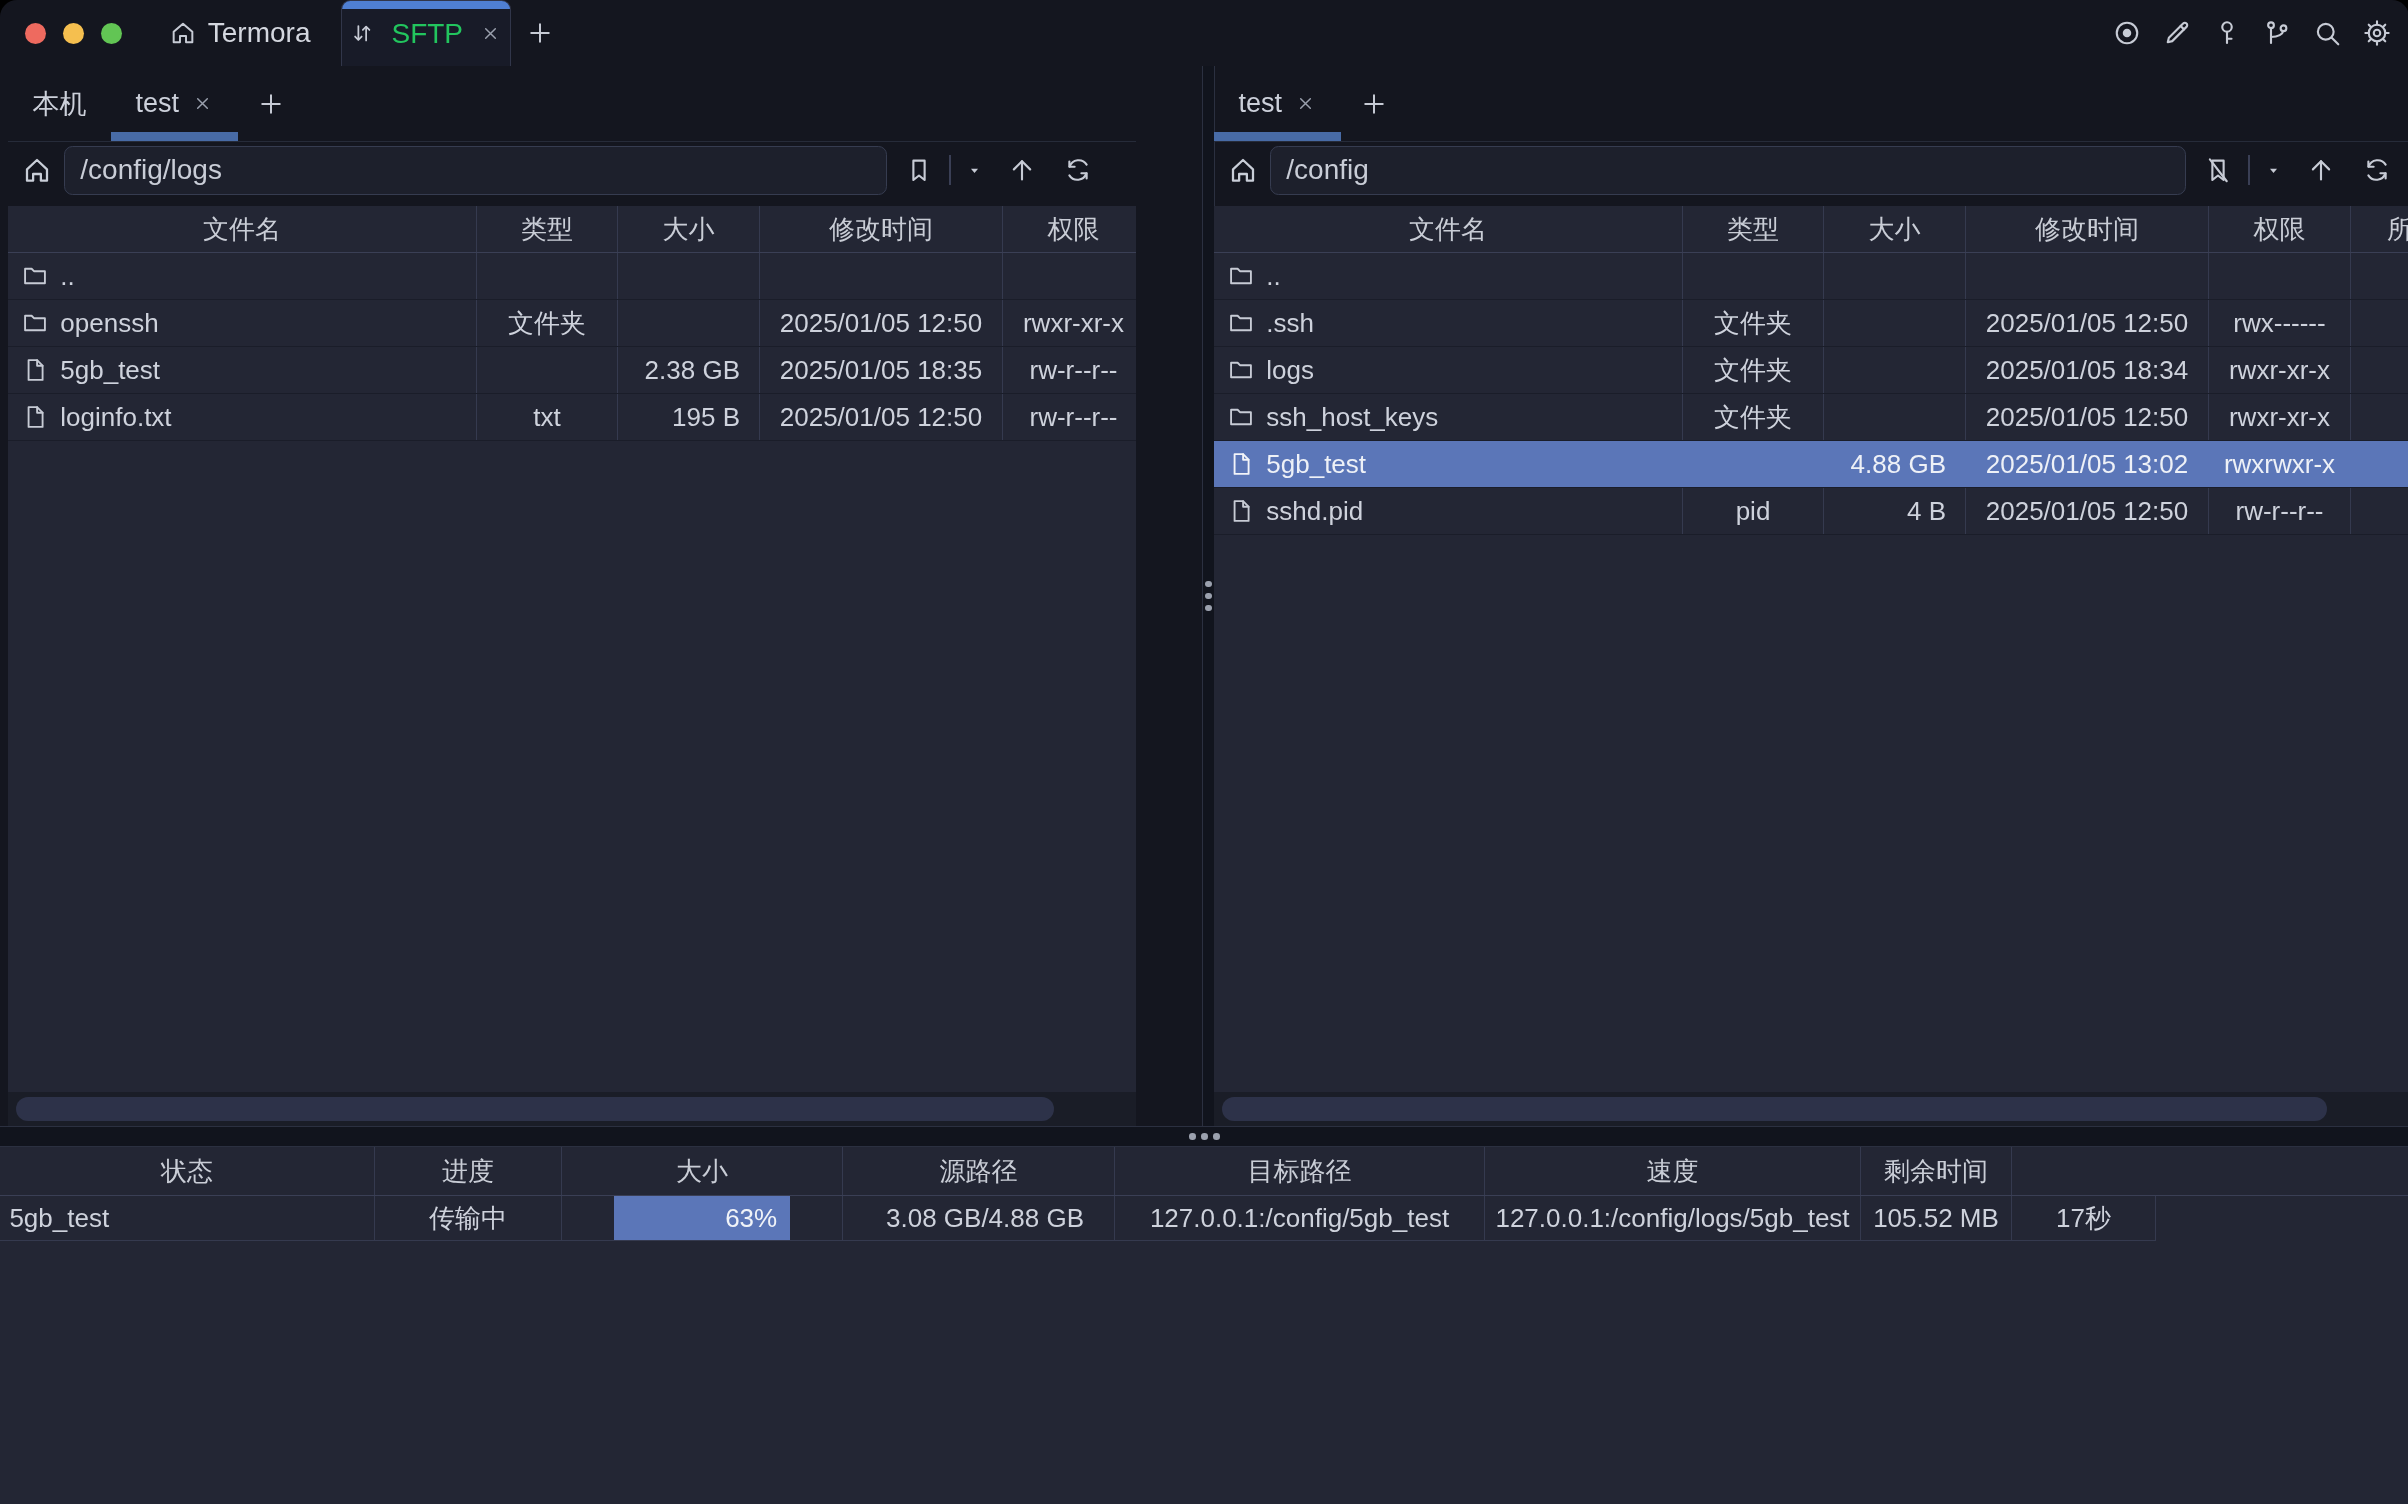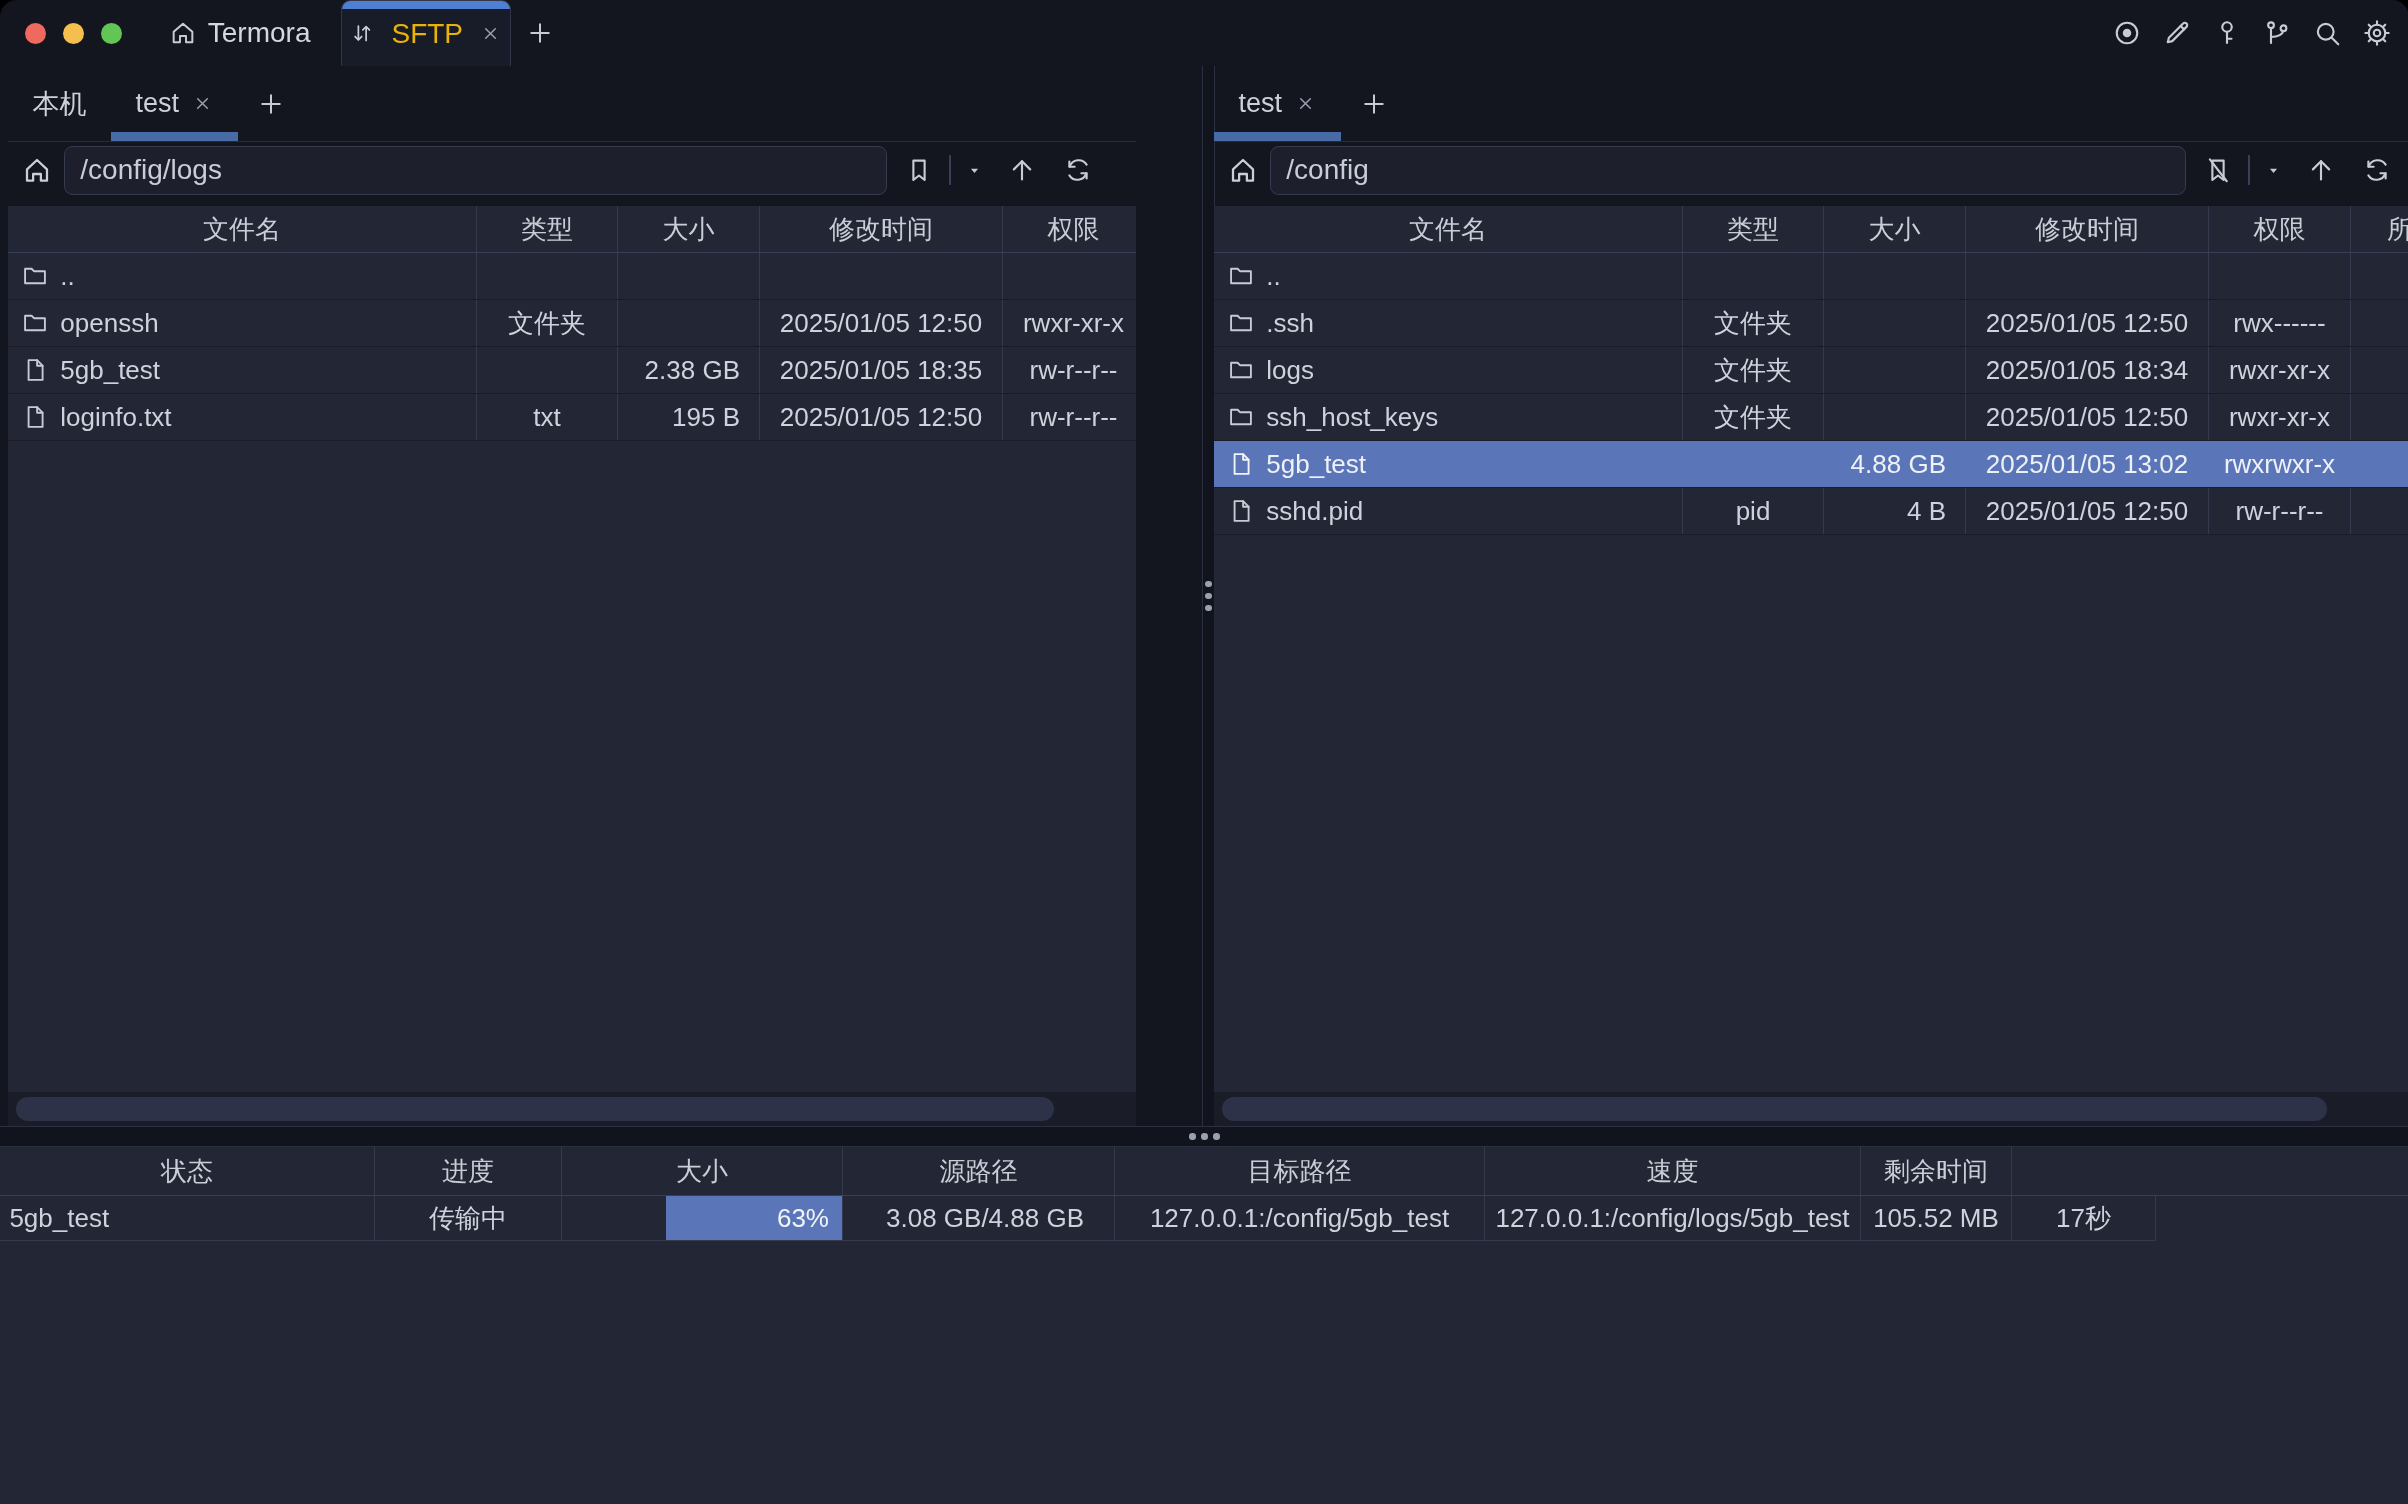--- a/index.html
+++ b/index.html
@@ -14,21 +14,21 @@
     --text:#ced2dc; --text-dim:#9aa0ae;
   }
   .window{position:absolute;inset:0;background:var(--bg-chrome);border-radius:17px 17px 0 0;overflow:hidden;}
 
   
   .titlebar{position:relative;height:66px;display:flex;align-items:stretch;}
   .traffic{display:flex;align-items:center;gap:17px;padding:0 0 0 24.5px;}
   .tl{width:21px;height:21px;border-radius:50%;}
   .tl.red{background:var(--traffic-red);} .tl.yellow{background:var(--traffic-yellow);} .tl.green{background:var(--traffic-green);}
   .apptab{display:flex;align-items:center;gap:11.3px;margin-left:47px;color:#d4d7df;font-size:28px;}
-  .sftptab{position:relative;margin-left:30px;width:168px;background:#181b28;border:0.9px solid #31364a;border-bottom:none;border-radius:9.4px 9.4px 0 0;display:flex;align-items:center;justify-content:center;gap:17px;color:#eab308;font-size:28px;overflow:hidden;}
+  .sftptab{position:relative;margin-left:30px;width:168px;background:#181b28;border:0.9px solid #31364a;border-bottom:none;border-radius:9.4px 9.4px 0 0;display:flex;align-items:center;justify-content:center;gap:17px;color:#22c55e;font-size:28px;overflow:hidden;}
   .sftptab .accentbar{position:absolute;top:0;left:0;right:0;height:7.5px;background:var(--tab-accent);}
   .titlebar .plusbtn{display:flex;align-items:center;margin-left:15px;color:#c6cad4;}
   .tb-icons{position:absolute;right:17px;top:0;bottom:0;display:flex;align-items:center;gap:20px;}
   .icon{display:inline-flex;color:#c7cbd5;}
   .icon svg{width:100%;height:100%;fill:none;stroke:currentColor;stroke-width:1.7;stroke-linecap:round;stroke-linejoin:round;}
   .i30{width:28px;height:28px;} .i32{width:30px;height:30px;} .i34{width:32px;height:32px;}
   .i26{width:24.5px;height:24.5px;} .i22{width:21px;height:21px;} .i18{width:17px;height:17px;}
   .xcol{color:#9aa0ad;}
 
   
@@ -78,21 +78,21 @@
   .theader,.trow{display:grid;grid-template-columns:375px 187px 281px 272px 370px 376px 151px 144px 1fr;box-sizing:border-box;}
   .theader{height:49px;border-bottom:0.9px solid var(--line-strong);}
   .theader .tc{justify-content:center;color:#c9cdd6;}
   .trow{height:45px;}
   .tc{display:flex;align-items:center;justify-content:center;border-right:0.9px solid #353a4f;font-size:26px;color:var(--text);padding:0 11.3px;overflow:hidden;white-space:nowrap;box-sizing:border-box;height:100%;}
   .trow .tc{border-bottom:0.9px solid #353a4f;}
   .tc.left{justify-content:flex-start;padding-left:9.4px;}
   .tc.right{justify-content:flex-end;padding-right:30px;}
   .tc.trail,.theader .tc.trail{border-right:none;}
   .trow .tc.trail{border-bottom:none;}
-  .tc.prog{padding:0;justify-content:flex-end;}
+  .tc.prog{padding:0;justify-content:center;}
   .tc.prog .fill{height:100%;background:var(--accent-blue);display:flex;align-items:center;justify-content:flex-end;padding-right:13px;color:#f0f3f8;font-size:26px;box-sizing:border-box;}
 </style>
 </head>
 <body style="--accent-blue: #5b76b8; --tab-accent: #4f7fd2; --tab-underline: #486ba6; --traffic-red: #ee6a5f; --traffic-yellow: #f5bf4f; --traffic-green: #62c554;">
 
 <div class="window">
 
   <div class="titlebar">
     <div class="traffic">
       <span class="tl red"></span>

